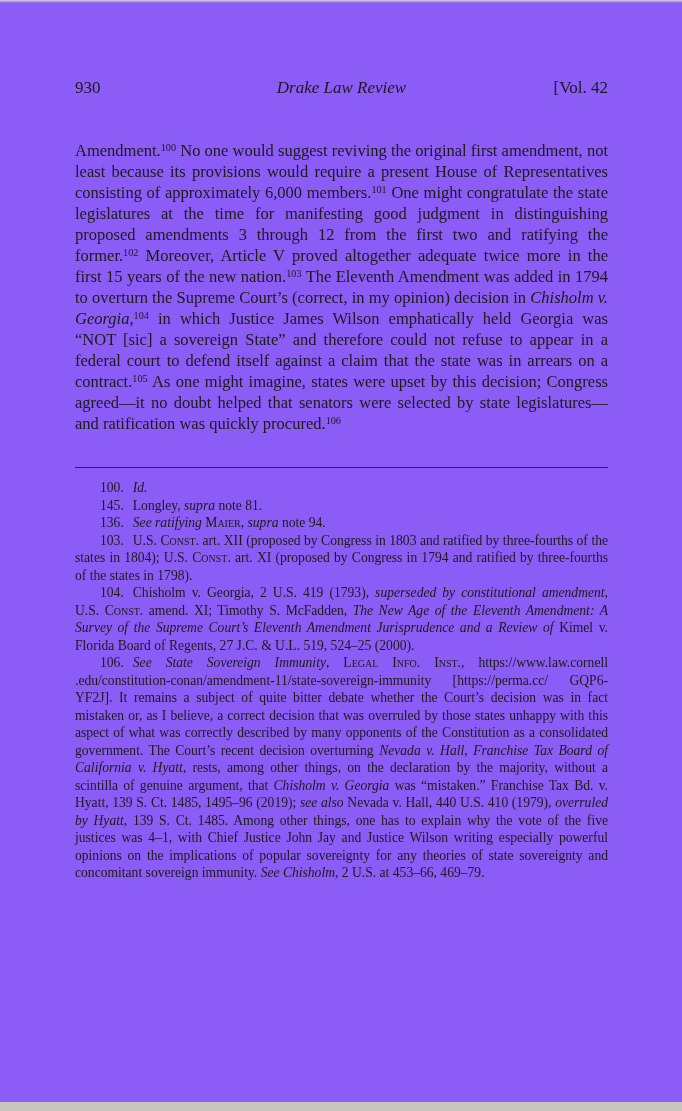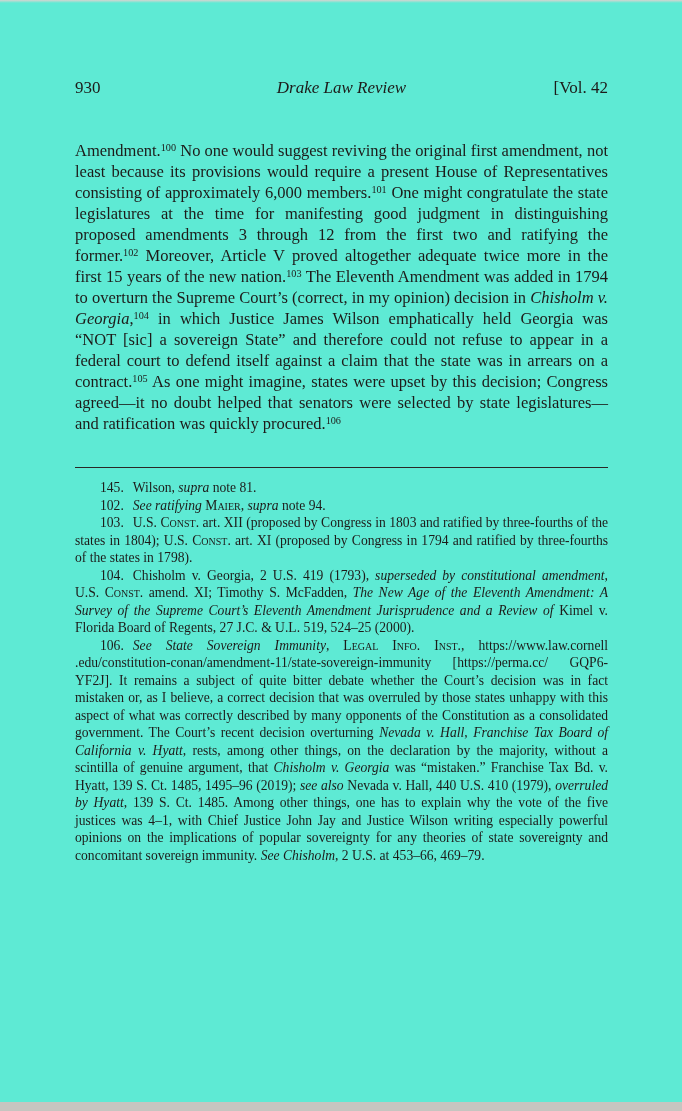--- a/index.html
+++ b/index.html
@@ -4,21 +4,21 @@
 <style>
   html, body { margin: 0; padding: 0; }
   body {
     width: 682px; height: 1111px;
     background: #e9e8e2;
     font-family: "Liberation Serif", "DejaVu Serif", serif;
   }
   .page {
     position: relative;
     width: 682px; height: 1111px;
-    background: #5eead4;
+    background: #8b5cf6;
     color: #1d1b19;
     overflow: hidden;
     box-sizing: border-box;
   }
   .scan-edge-top {
     position: absolute; top: 0; left: 0; right: 0; height: 3px;
     background: linear-gradient(#d6d5d0, rgba(214,213,208,0));
   }
   .scan-edge-bottom {
     position: absolute; bottom: 0; left: 0; right: 0; height: 9px;
@@ -77,22 +77,23 @@
     <span class="mid">Drake Law Review</span>
     <span class="right">[Vol. 42</span>
   </header>
 
   <div class="content">
     <p class="body-text"><span>Amendment.</span><sup class="fnref">100</sup><span> No one would suggest reviving the original first amendment, not least because its provisions would require a present House of Representatives consisting of approximately 6,000 members.</span><sup class="fnref">101</sup><span> One might congratulate the state legislatures at the time for manifesting good judgment in distinguishing proposed amendments 3 through 12 from the first two and ratifying the former.</span><sup class="fnref">102</sup><span> Moreover, Article V proved altogether adequate twice more in the first 15 years of the new nation.</span><sup class="fnref">103</sup><span> The Eleventh Amendment was added in 1794 to overturn the Supreme Court’s (correct, in my opinion) decision in </span><span class="i">Chisholm v. Georgia</span><span>,</span><sup class="fnref">104</sup><span> in which Justice James Wilson emphatically held Georgia was “NOT [sic] a sovereign State” and therefore could not refuse to appear in a federal court to defend itself against a claim that the state was in arrears on a contract.</span><sup class="fnref">105</sup><span> As one might imagine, states were upset by this decision; Congress agreed—it no doubt helped that senators were selected by state legislatures—and ratification was quickly procured.</span><sup class="fnref">106</sup></p>
 
     <hr class="footnote-rule">
 
     <section class="footnotes">
-        <p class="footnote"><span class="fn-num">145.</span><span>Wilson, </span><span class="i">supra</span><span> note 81.</span></p>
-        <p class="footnote"><span class="fn-num">102.</span><span class="i">See ratifying</span><span> </span><span class="sc">Maier</span><span>, </span><span class="i">supra</span><span> note 94.</span></p>
+        <p class="footnote"><span class="fn-num">100.</span><span class="i">Id.</span></p>
+        <p class="footnote"><span class="fn-num">145.</span><span>Longley, </span><span class="i">supra</span><span> note 81.</span></p>
+        <p class="footnote"><span class="fn-num">136.</span><span class="i">See ratifying</span><span> </span><span class="sc">Maier</span><span>, </span><span class="i">supra</span><span> note 94.</span></p>
         <p class="footnote"><span class="fn-num">103.</span><span>U.S. </span><span class="sc">Const.</span><span> art. XII (proposed by Congress in 1803 and ratified by three-fourths of the states in 1804); U.S. </span><span class="sc">Const.</span><span> art. XI (proposed by Congress in 1794 and ratified by three-fourths of the states in 1798).</span></p>
         <p class="footnote"><span class="fn-num">104.</span><span>Chisholm v. Georgia, 2 U.S. 419 (1793), </span><span class="i">superseded by constitutional amendment</span><span>, U.S. </span><span class="sc">Const.</span><span> amend. XI; Timothy S. McFadden, </span><span class="i">The New Age of the Eleventh Amendment: A Survey of the Supreme Court’s Eleventh Amendment Jurisprudence and a Review of</span><span> Kimel v. Florida Board of Regents, 27 J.C. &amp; U.L. 519, 524–25 (2000).</span></p>
         <p class="footnote"><span class="fn-num">106.</span><span class="i">See State Sovereign Immunity</span><span>, </span><span class="sc">Legal Info. Inst.</span><span>, https://www.law.cornell .edu/constitution-conan/amendment-11/state-sovereign-immunity [https://perma.cc/ GQP6-YF2J]. It remains a subject of quite bitter debate whether the Court’s decision was in fact mistaken or, as I believe, a correct decision that was overruled by those states unhappy with this aspect of what was correctly described by many opponents of the Constitution as a consolidated government. The Court’s recent decision overturning </span><span class="i">Nevada v. Hall</span><span>, </span><span class="i">Franchise Tax Board of California v. Hyatt</span><span>, rests, among other things, on the declaration by the majority, without a scintilla of genuine argument, that </span><span class="i">Chisholm v. Georgia</span><span> was “mistaken.” Franchise Tax Bd. v. Hyatt, 139 S. Ct. 1485, 1495–96 (2019); </span><span class="i">see also</span><span> Nevada v. Hall, 440 U.S. 410 (1979), </span><span class="i">overruled by Hyatt</span><span>, 139 S. Ct. 1485. Among other things, one has to explain why the vote of the five justices was 4–1, with Chief Justice John Jay and Justice Wilson writing especially powerful opinions on the implications of popular sovereignty for any theories of state sovereignty and concomitant sovereign immunity. </span><span class="i">See Chisholm</span><span>, 2 U.S. at 453–66, 469–79.</span></p>
       </section>
   </div>
 
   <div class="scan-edge-bottom"></div>
 </div>
 
 </body></html>

